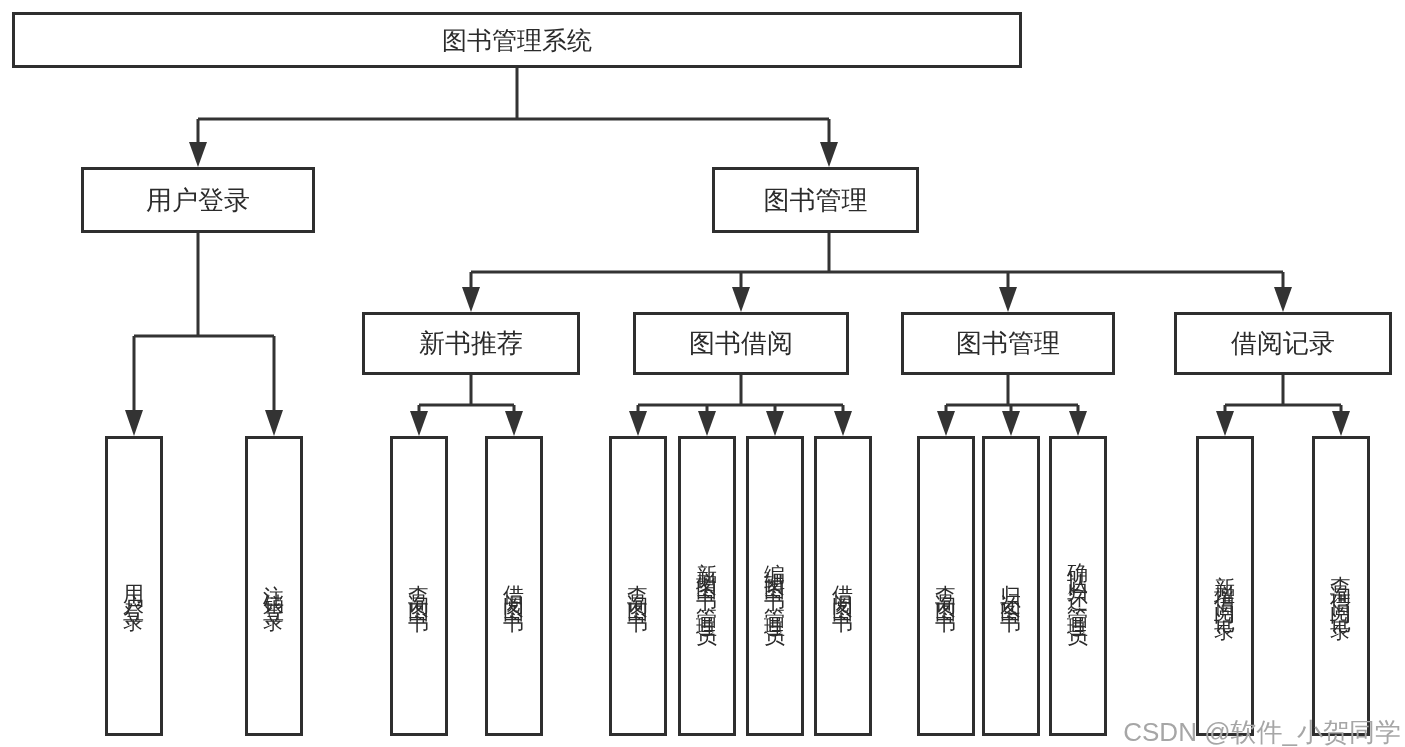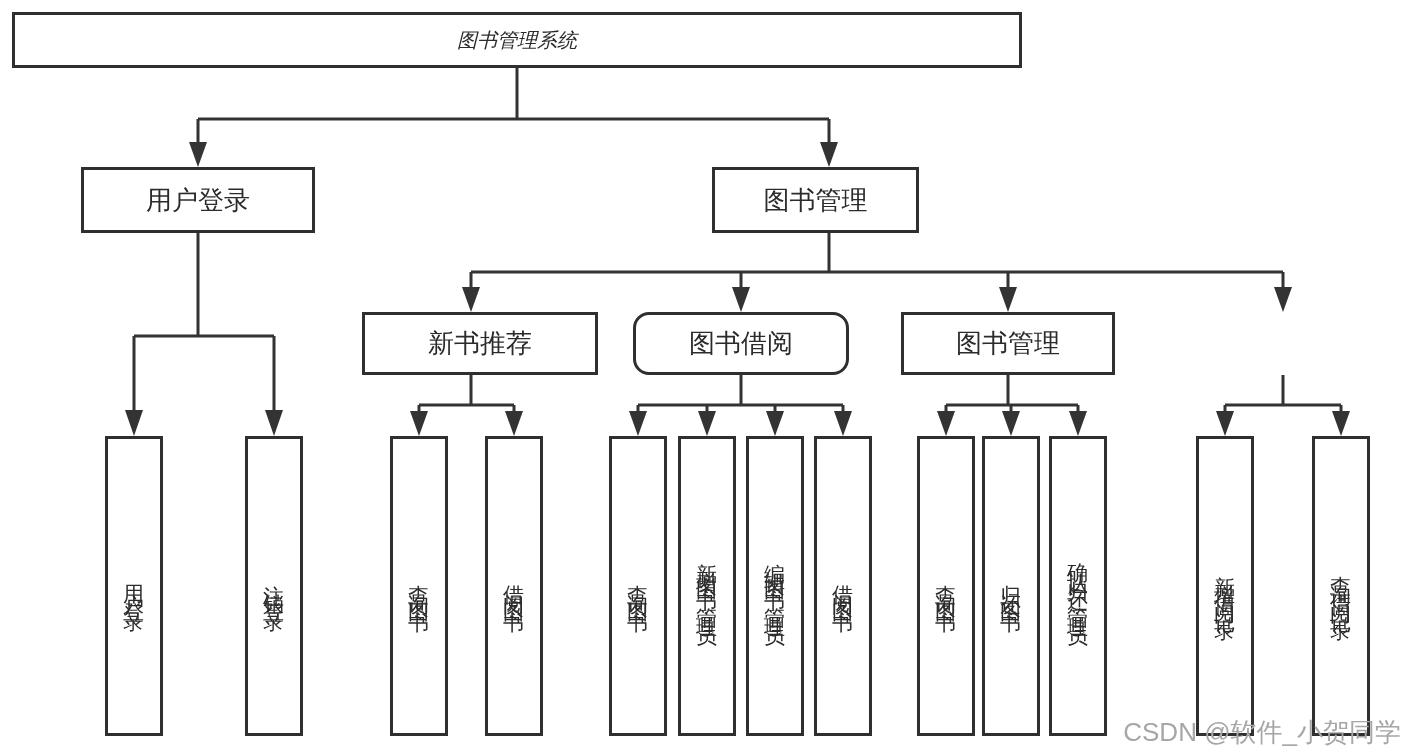--- a/index.html
+++ b/index.html
@@ -31,21 +31,21 @@
     position: absolute;
     box-sizing: border-box;
     border: 3px solid var(--box_border);
     background: var(--box_fill);
     display: flex;
     align-items: center;
     justify-content: center;
     color: var(--text);
   }
   .hbox { font-size: 26px; }
-  .rootbox { font-size: 20px; font-style: italic; }
+  .rootbox { font-size: 25px; }
   .leaf {
     top: 436px;
     width: 58px;
     height: 300px;
     writing-mode: vertical-rl;
     text-orientation: mixed;
     font-size: 21px;
     letter-spacing: 9px;
     line-height: 1;
     text-align: center;
@@ -111,28 +111,31 @@
     <span>图书管理系统</span>
   </div>
 
   <div class="box hbox" style="left:81px; top:167px; width:234px; height:66px;">
     <span>用户登录</span>
   </div>
   <div class="box hbox" style="left:712px; top:167px; width:207px; height:66px;">
     <span>图书管理</span>
   </div>
 
-  <div class="box hbox" style="left:362px; top:312px; width:236px; height:63px;">
+  <div class="box hbox" style="left:362px; top:312px; width:218px; height:63px;">
     <span>新书推荐</span>
   </div>
-  <div class="box hbox" style="left:633px; top:312px; width:216px; height:63px;border-radius:16px;">
+  <div class="box hbox" style="left:633px; top:312px; width:216px; height:63px;">
     <span>图书借阅</span>
   </div>
   <div class="box hbox" style="left:901px; top:312px; width:214px; height:63px;">
     <span>图书管理</span>
+  </div>
+  <div class="box hbox" style="left:1174px; top:312px; width:218px; height:63px;">
+    <span>借阅记录</span>
   </div>
 
   <div class="box leaf" style="left:105px;">
     <span>用户登录</span>
   </div>
   <div class="box leaf" style="left:245px;">
     <span>注销登录</span>
   </div>
 
   <div class="box leaf" style="left:390px;">

